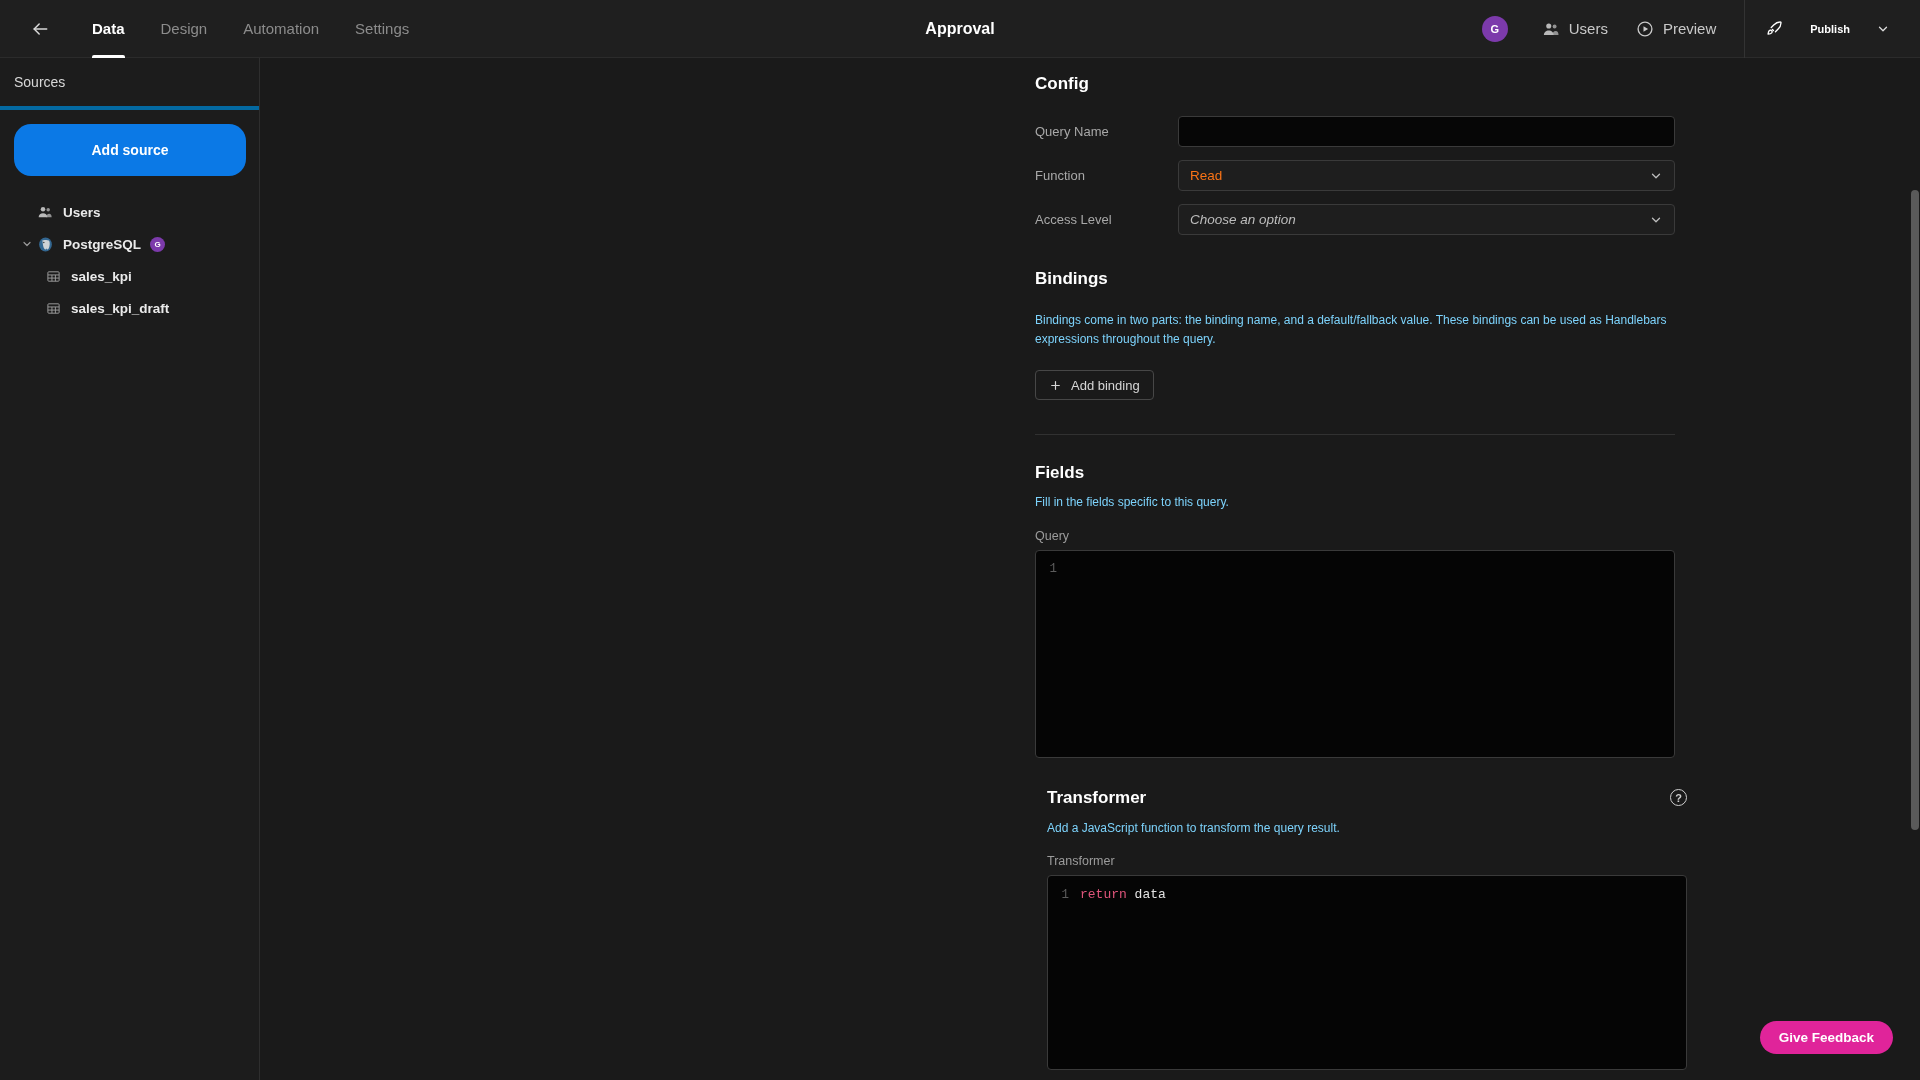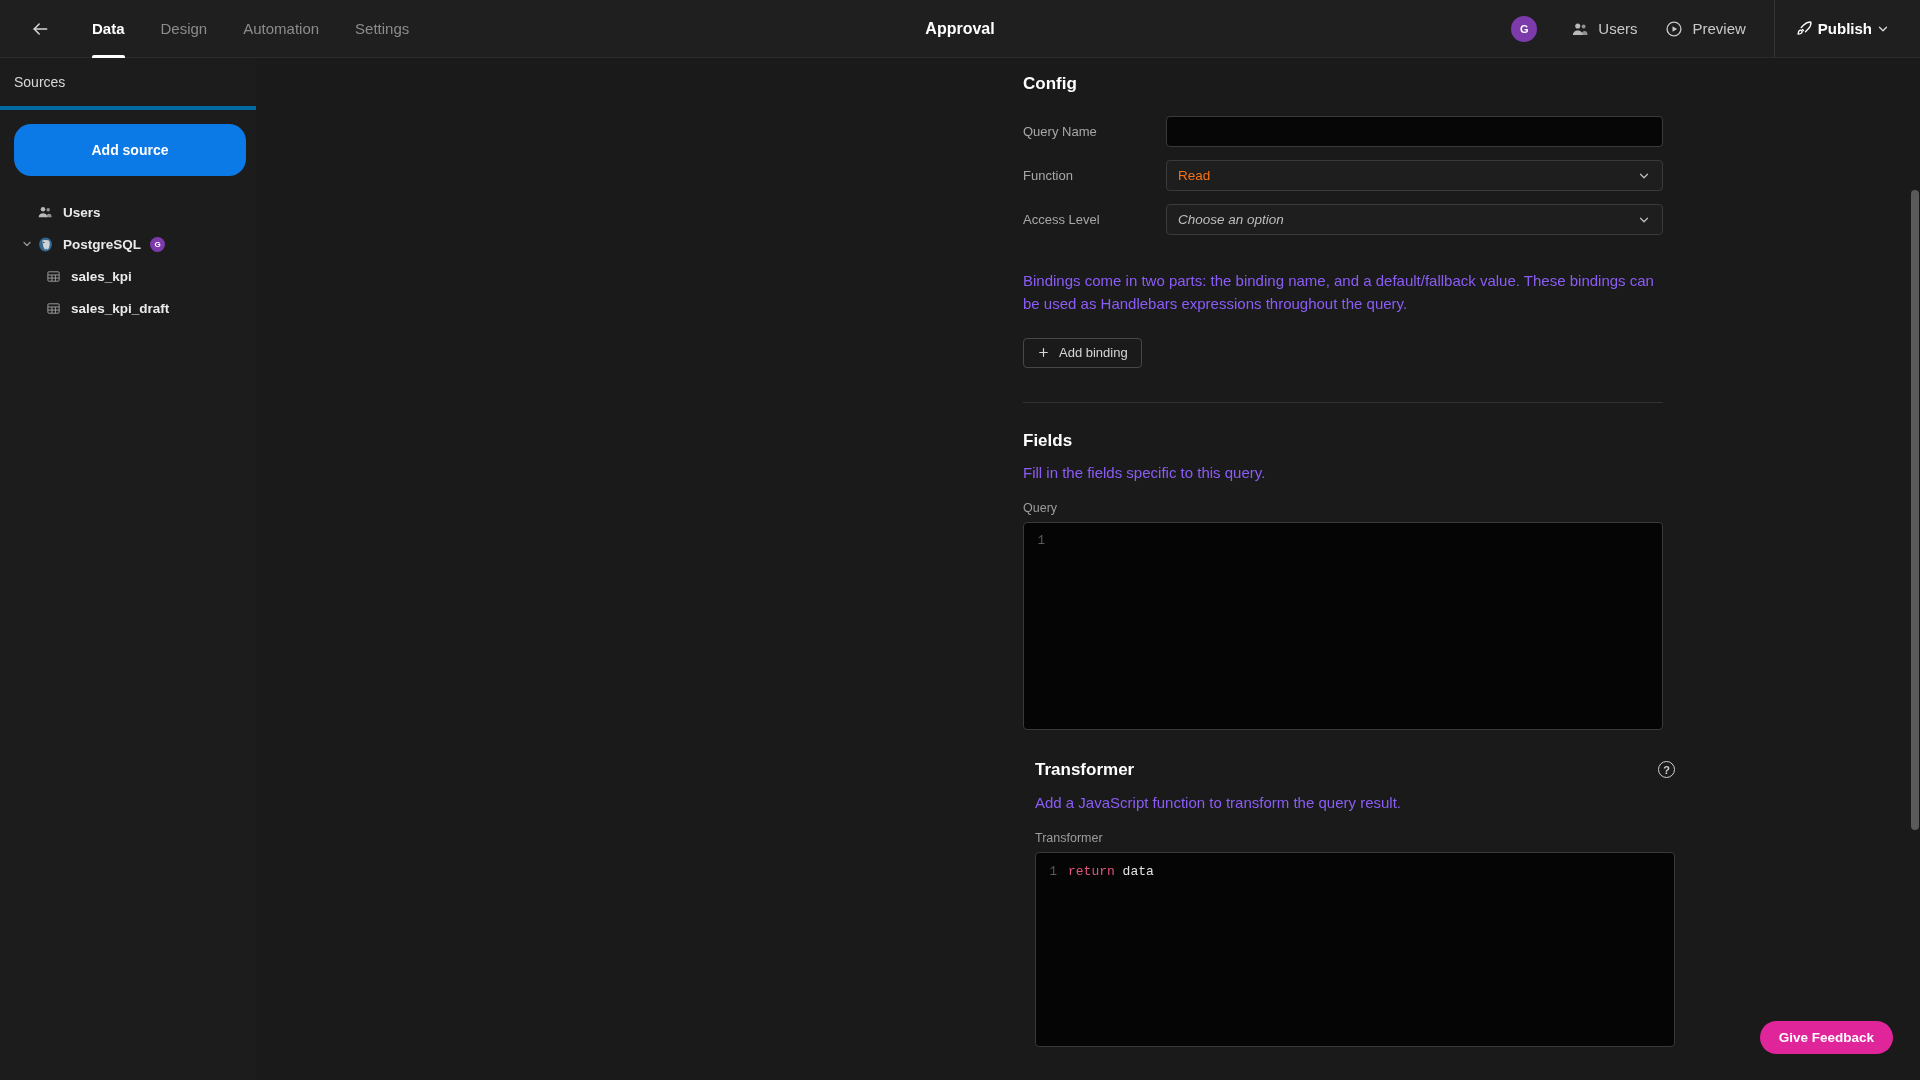--- a/index.html
+++ b/index.html
@@ -50,22 +50,22 @@
     display:flex; align-items:center; justify-content:center;
     font-size:11px; font-weight:bold; margin-right:20px; cursor:pointer;
   }
   .hdr-item {
     display:flex; align-items:center; gap:9px;
     font-size:15px; color:#c9c9c9; cursor:pointer;
     padding:8px 14px; border-radius:4px;
   }
   .hdr-sep { width:1px; height:58px; background:#333; margin:0 4px 0 14px; }
   .publish-btn {
-    display:flex; align-items:center; gap:4px;
-    font-size:15px; font-weight:bold; color:#ffffff;
+    display:flex; align-items:center; gap:26px;
+    font-size:11px; font-weight:bold; color:#ffffff;
     padding:8px 16px; margin-right:14px; cursor:pointer; border-radius:4px;
   }
 
   
   .sidebar {
     position:absolute; top:58px; left:0; width:260px; height:1022px;
     background:#1c1c1c; border-right:1px solid #2e2e2e;
   }
   .sidebar-head {
     height:52px; display:flex; align-items:center; padding-left:14px;
@@ -90,21 +90,21 @@
   .mini-badge {
     width:15px; height:15px; border-radius:50%; background:#7c3aab;
     color:#fff; font-size:8px; font-weight:bold;
     display:flex; align-items:center; justify-content:center; margin-left:9px;
   }
   .src-child { padding-left:22px; }
   .src-child .src-row { font-weight:bold; }
 
   
   .main {
-    position:absolute; top:58px; left:256px; right:0; height:1022px;
+    position:absolute; top:58px; left:268px; right:0; height:1022px;
     overflow:hidden; background:#1a1a1a;
   }
   .content { width:1644px; padding:0 0 40px 0; }
   .panel { width:640px; margin-left:767px; }
 
   h2.sec {
     font-size:17px; font-weight:bold; color:#ffffff;
     margin-bottom:22px;
   }
   .form-row {
@@ -122,21 +122,21 @@
   .select-box {
     width:497px; height:31px; background:#1e1e1e;
     border:1px solid #3a3a3a; border-radius:4px;
     display:flex; align-items:center; justify-content:space-between;
     padding:0 11px; font-size:13.5px; color:#f97316; cursor:pointer;
   }
   .select-box.placeholder { color:#bdbdbd; font-style:italic; }
 
   .sec-block { margin-top:34px; }
   .body-text {
-    font-size:15px; color:#8b5cf6; line-height:1.55; max-width:634px;
+    font-size:12px; color:#7dd3fc; line-height:1.55; max-width:634px;
   }
   .add-binding-btn {
     margin-top:22px; height:30px; padding:0 13px;
     background:transparent; border:1px solid #474747; border-radius:4px;
     color:#d6d6d6; font-size:13px; cursor:pointer;
     display:inline-flex; align-items:center; gap:9px;
     font-family:"Liberation Sans", sans-serif;
   }
 
   .divider { height:1px; background:#313131; margin:34px 0 0 0; width:640px; }
@@ -370,20 +370,21 @@
             <span>
               <svg width="14" height="14" viewBox="0 0 24 24" fill="none" stroke="#bdbdbd" stroke-width="2.2" stroke-linecap="round" stroke-linejoin="round">
                 <polyline points="6 9 12 15 18 9"></polyline>
               </svg>
             </span>
           </div>
         </div>
       </div>
 
       <div class="sec-block">
+        <h2 class="sec">Bindings</h2>
         <p class="body-text">Bindings come in two parts: the binding name, and a default/fallback value. These bindings can be used as Handlebars expressions throughout the query.</p>
         <button class="add-binding-btn">
           <span>
             <svg width="13" height="13" viewBox="0 0 24 24" fill="none" stroke="#d6d6d6" stroke-width="2.2" stroke-linecap="round">
               <line x1="12" y1="5" x2="12" y2="19"></line>
                 <line x1="5" y1="12" x2="19" y2="12"></line>
             </svg>
           </span>
           <span>Add binding</span>
         </button>

